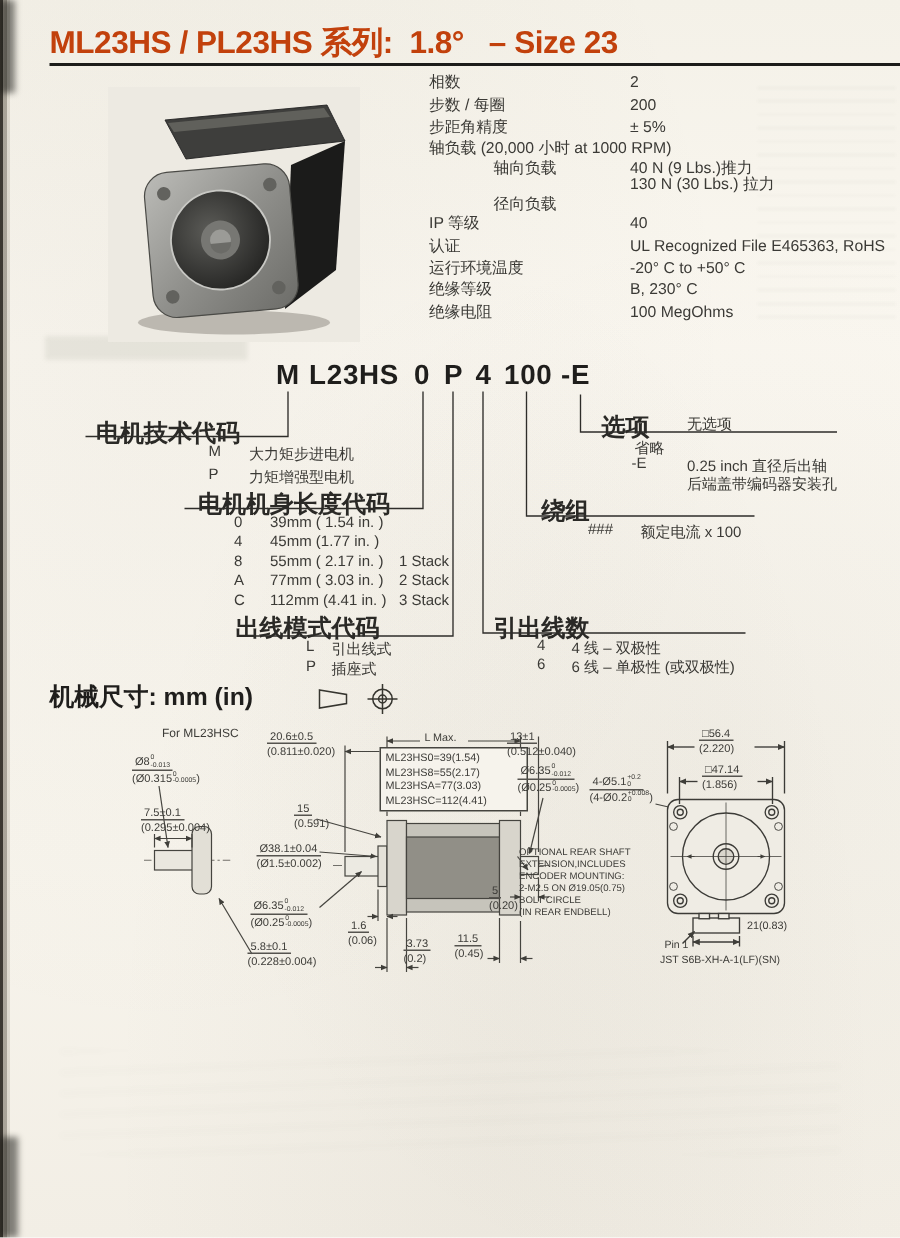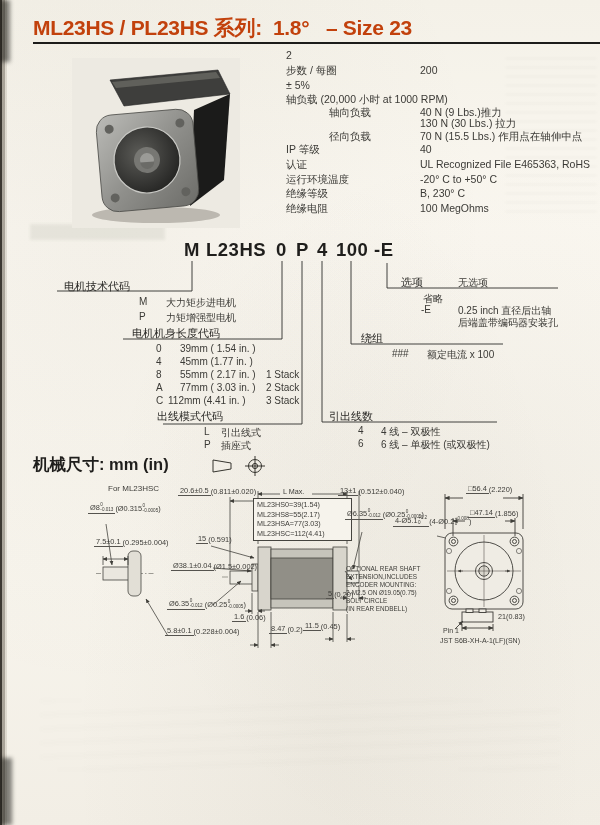--- a/index.html
+++ b/index.html
@@ -9,23 +9,23 @@
   .abs{position:absolute;white-space:pre}
   .title{font-size:21px;font-weight:bold;letter-spacing:-0.3px;color:#c2410c}
   .rule{position:absolute;background:#1c1c1a}
   .specs{position:absolute;left:286px;top:48px;width:312px;font-size:10.5px;color:#3b3a36}
   .srow{display:flex;line-height:14.8px}
   .sl{width:134px;flex:none}
   .sl.ind{padding-left:43px;width:91px}
   .two{line-height:11.2px}
   .sub{line-height:12.5px}
   .code{font-size:18.5px;font-weight:bold;letter-spacing:.5px;color:#1f1e1c}
-  .bt{font-size:11px;font-weight:normal;color:#2a2926}
+  .bt{font-size:16px;font-weight:bold;color:#2a2926}
   .br{font-size:10px;color:#3b3a36}
-  .dim{position:absolute;display:flex;flex-direction:row;align-items:flex-end;
+  .dim{position:absolute;display:flex;flex-direction:column;align-items:flex-start;
        font-size:7.4px;line-height:9px;color:#3d3c38}
   .dim .mm{display:inline-flex;align-items:center;border-bottom:.8px solid #55534e;padding:0 2px}
   .dim .in{display:inline-flex;align-items:center}
   .tol{display:inline-flex;flex-direction:column;font-size:4.6px;line-height:4.8px;margin-left:.5px}
   .tol i{font-style:normal}
   .tiny{font-size:7.2px;color:#3d3c38}
   .note{position:absolute;font-size:6.4px;line-height:8.1px;color:#3d3c38}
   .lmaxbox{position:absolute;border:.8px solid #45443f;background:#f6f3ec;
            font-size:7.2px;line-height:9.6px;padding:1px 0 0 3px;color:#3d3c38}
   .ghost{position:absolute;pointer-events:none}
@@ -79,42 +79,43 @@
     <circle cx="75" cy="102" r="33" fill="url(#gr)"></circle>
     <circle cx="75" cy="102" r="33" fill="none" stroke="#c8c8c4" stroke-width="1.2"></circle>
     <circle cx="75" cy="102" r="13" fill="#777773"></circle>
     <circle cx="75" cy="102" r="7" fill="#9b9b97"></circle>
     <path d="M68,104 a7,7 0 0 0 14,0 z" fill="#6b6b67"></path>
   </g>
 </svg>
 
 <div class="specs">
   <div class="srow">
+      <span class="sl">相数</span>
       <span class="sv">2</span>
     </div>
   <div class="srow">
       <span class="sl">步数 / 每圈</span>
       <span class="sv">200</span>
     </div>
   <div class="srow">
+      <span class="sl">步距角精度</span>
       <span class="sv">± 5%</span>
     </div>
   <div class="srow">
       <span class="sl" style="width:300px">轴负载 (20,000 小时 at 1000 RPM)</span>
     </div>
   <div class="srow two">
       <span class="sl ind">轴向负载</span>
       <span class="sv">
         <div>40 N (9 Lbs.)推力</div>
         <div>130 N (30 Lbs.) 拉力</div>
       </span>
     </div>
   <div class="srow sub">
       <span class="sl ind">径向负载</span>
-      <span class="sv">70 N (15.5 Lbs.) 作用点在轴伸中点</span>
     </div>
   <div class="srow">
       <span class="sl">IP 等级</span>
       <span class="sv">40</span>
     </div>
   <div class="srow">
       <span class="sl">认证</span>
       <span class="sv">UL Recognized File E465363, RoHS</span>
     </div>
   <div class="srow">
@@ -150,21 +151,21 @@
 <span class="abs br" style="left:180px;top:343px">39mm ( 1.54 in. )</span>
 <span class="abs br" style="left:156px;top:356px">4</span>
 <span class="abs br" style="left:180px;top:356px">45mm (1.77 in. )</span>
 <span class="abs br" style="left:156px;top:369px">8</span>
 <span class="abs br" style="left:180px;top:369px">55mm ( 2.17 in. )</span>
 <span class="abs br" style="left:266px;top:369px">1 Stack</span>
 <span class="abs br" style="left:156px;top:382px">A</span>
 <span class="abs br" style="left:180px;top:382px">77mm ( 3.03 in. )</span>
 <span class="abs br" style="left:266px;top:382px">2 Stack</span>
 <span class="abs br" style="left:156px;top:395px">C</span>
-<span class="abs br" style="left:168px;top:395px">112mm (4.41 in. )</span>
+<span class="abs br" style="left:180px;top:395px">112mm (4.41 in. )</span>
 <span class="abs br" style="left:266px;top:395px">3 Stack</span>
 
 <span class="abs bt" style="left:157px;top:409px">出线模式代码</span>
 <span class="abs br" style="left:204px;top:426px">L</span>
 <span class="abs br" style="left:221px;top:426px">引出线式</span>
 <span class="abs br" style="left:204px;top:439px">P</span>
 <span class="abs br" style="left:221px;top:439px">插座式</span>
 
 <span class="abs bt" style="left:401px;top:275px">选项</span>
 <span class="abs br" style="left:423px;top:292px">省略</span>
@@ -432,21 +433,21 @@
 <div class="dim" style="left:232px;top:612px">
   <span class="mm">
       <span>1.6</span>
     </span>
   <span class="in">
       <span>(0.06)</span>
     </span>
 </div>
 <div class="dim" style="left:269px;top:624px">
   <span class="mm">
-      <span>8.47</span>
+      <span>3.73</span>
     </span>
   <span class="in">
       <span>(0.2)</span>
     </span>
 </div>
 <div class="dim" style="left:303px;top:621px">
   <span class="mm">
       <span>11.5</span>
     </span>
   <span class="in">

